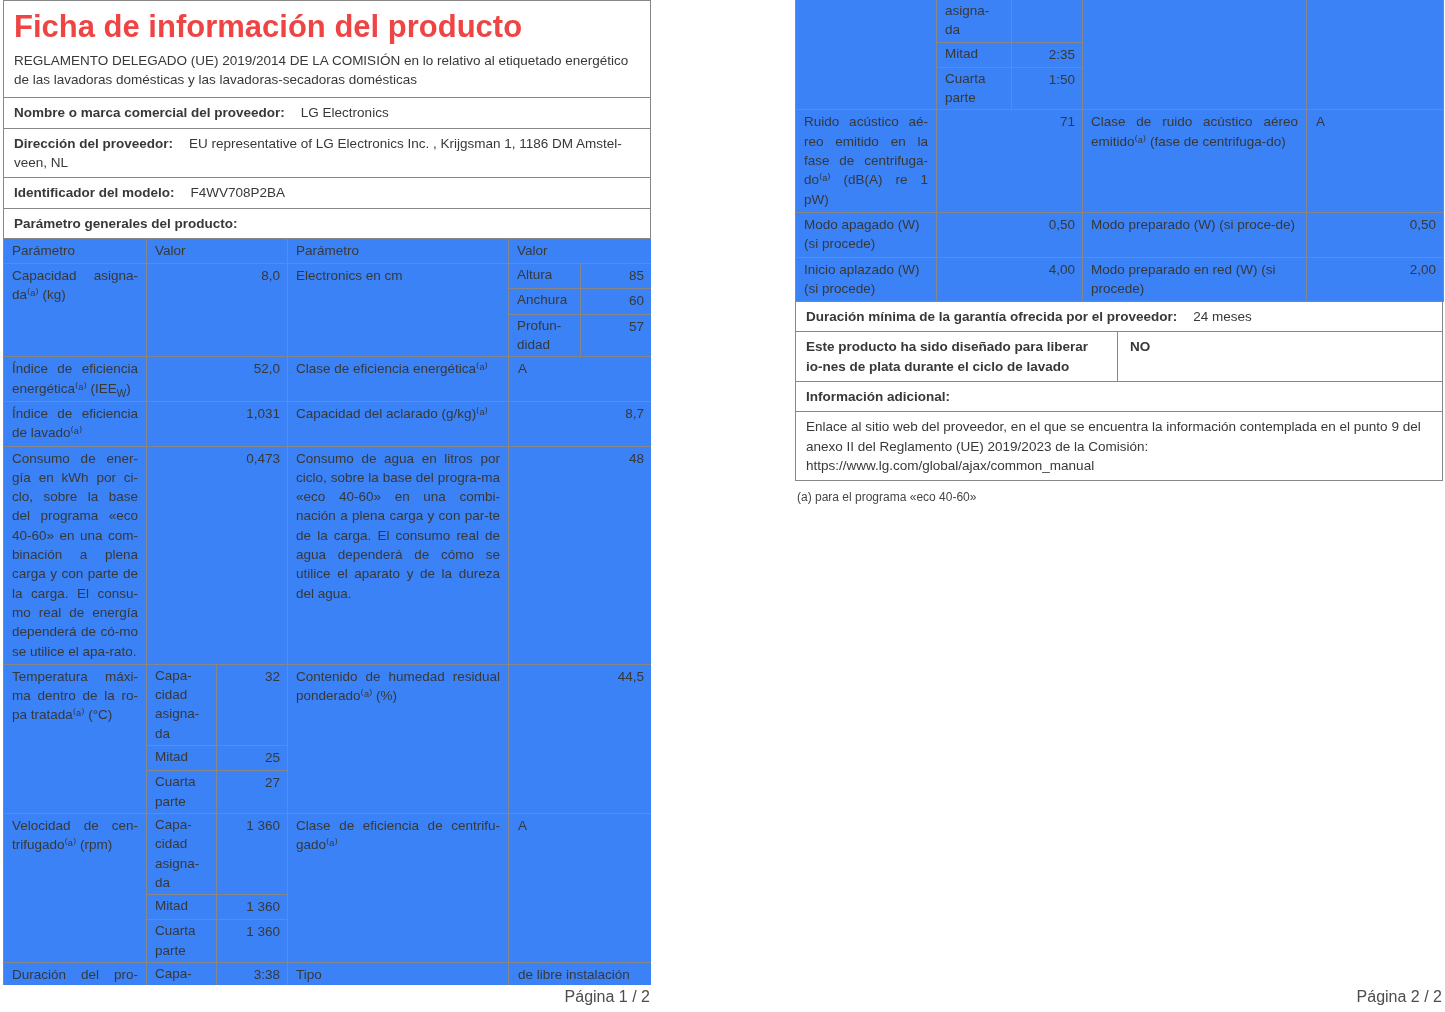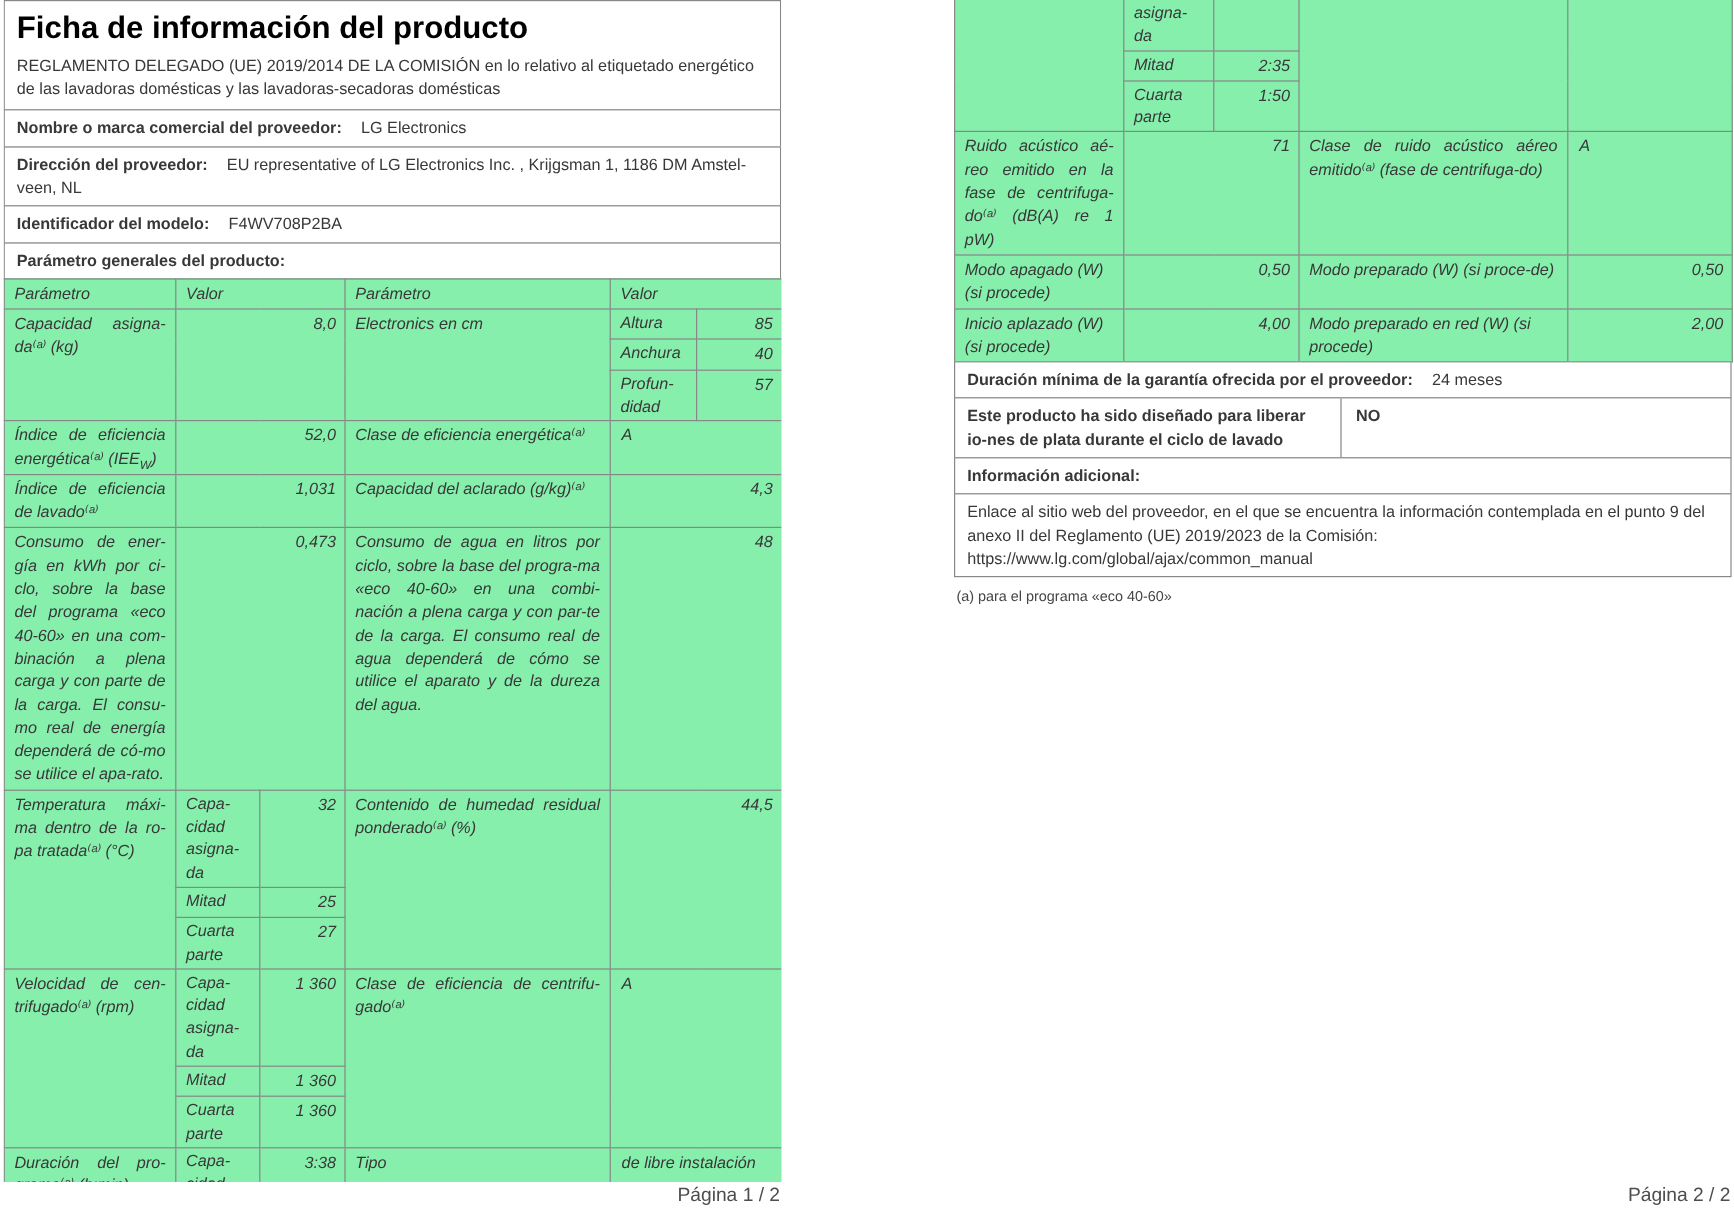--- a/index.html
+++ b/index.html
@@ -10,27 +10,27 @@
     color:#383838; font-size:13.5px; line-height:1.43;
   }
   .page { position:absolute; top:0; height:1012px; }
   .p1 { left:3px; width:648px; }
   .p2 { left:795px; width:648px; }
   .clip { height:985px; overflow:hidden; }
 
   .box { border:1px solid #878787; margin-top:-1px; padding:5px 10px; background:#fff; }
   .box.first { margin-top:0; }
   .titlebox { padding:7px 10px 8px; }
-  h1 { font-size:26px; line-height:1.22; font-weight:bold; color:#000000; margin-bottom:5px; }
+  h1 { font-size:31px; line-height:1.22; font-weight:bold; color:#ef4444; margin-bottom:5px; }
   .reg { font-size:13.5px; }
 
   .kv b { font-weight:bold; }
   .kv .val { margin-left:16px; }
 
-  table { border-collapse:collapse; table-layout:fixed; width:648px; margin-top:-1px; background:#86efac;font-style:italic; }
+  table { border-collapse:collapse; table-layout:fixed; width:648px; margin-top:-1px; background:#3b82f6; }
   td { border:1px solid #878787; vertical-align:top; padding:2px 8px 3px; }
   td.hc { padding:2px 8px 3px; }
   td.lbl {}
   td.jc { text-align:justify; }
   td.num { text-align:right; padding-right:7px; }
   td.txt { padding-left:9px; }
   td.sk { padding:1px 4px 2px 8px; white-space:pre-line; }
   td.nt { border-top:none; }
   sub.subw { font-size:10px; line-height:0; }
 
@@ -87,40 +87,40 @@
 
       <tr>
         <td class="lbl jc" rowspan="3">Capacidad asigna-da⁽ᵃ⁾ (kg)</td>
         <td class="num" rowspan="3" colspan="2">8,0</td>
         <td class="lbl" rowspan="3">Electronics en cm</td>
         <td class="sk">Altura</td>
         <td class="num">85</td>
       </tr>
       <tr>
         <td class="sk">Anchura</td>
-        <td class="num">40</td>
+        <td class="num">60</td>
       </tr>
       <tr>
         <td class="sk">Profun-
 didad</td>
         <td class="num">57</td>
       </tr>
 
       <tr>
         <td class="lbl jc"><span>Índice de eficiencia energética⁽ᵃ⁾ (IEE</span><sub class="subw">W</sub><span>)</span></td>
         <td class="num" colspan="2">52,0</td>
         <td class="lbl jc">Clase de eficiencia energética⁽ᵃ⁾</td>
         <td class="txt" colspan="2">A</td>
       </tr>
 
       <tr>
         <td class="lbl jc">Índice de eficiencia de lavado⁽ᵃ⁾</td>
         <td class="num" colspan="2">1,031</td>
         <td class="lbl jc">Capacidad del aclarado (g/kg)⁽ᵃ⁾</td>
-        <td class="num" colspan="2">4,3</td>
+        <td class="num" colspan="2">8,7</td>
       </tr>
 
       <tr>
         <td class="lbl jc">Consumo de ener-gía en kWh por ci-clo, sobre la base del programa «eco 40-60» en una com-binación a plena carga y con parte de la carga. El consu-mo real de energía dependerá de có-mo se utilice el apa-rato.</td>
         <td class="num" colspan="2">0,473</td>
         <td class="lbl jc">Consumo de agua en litros por ciclo, sobre la base del progra-ma «eco 40-60» en una combi-nación a plena carga y con par-te de la carga. El consumo real de agua dependerá de cómo se utilice el aparato y de la dureza del agua.</td>
         <td class="num" colspan="2">48</td>
       </tr>
 
       <tr>

